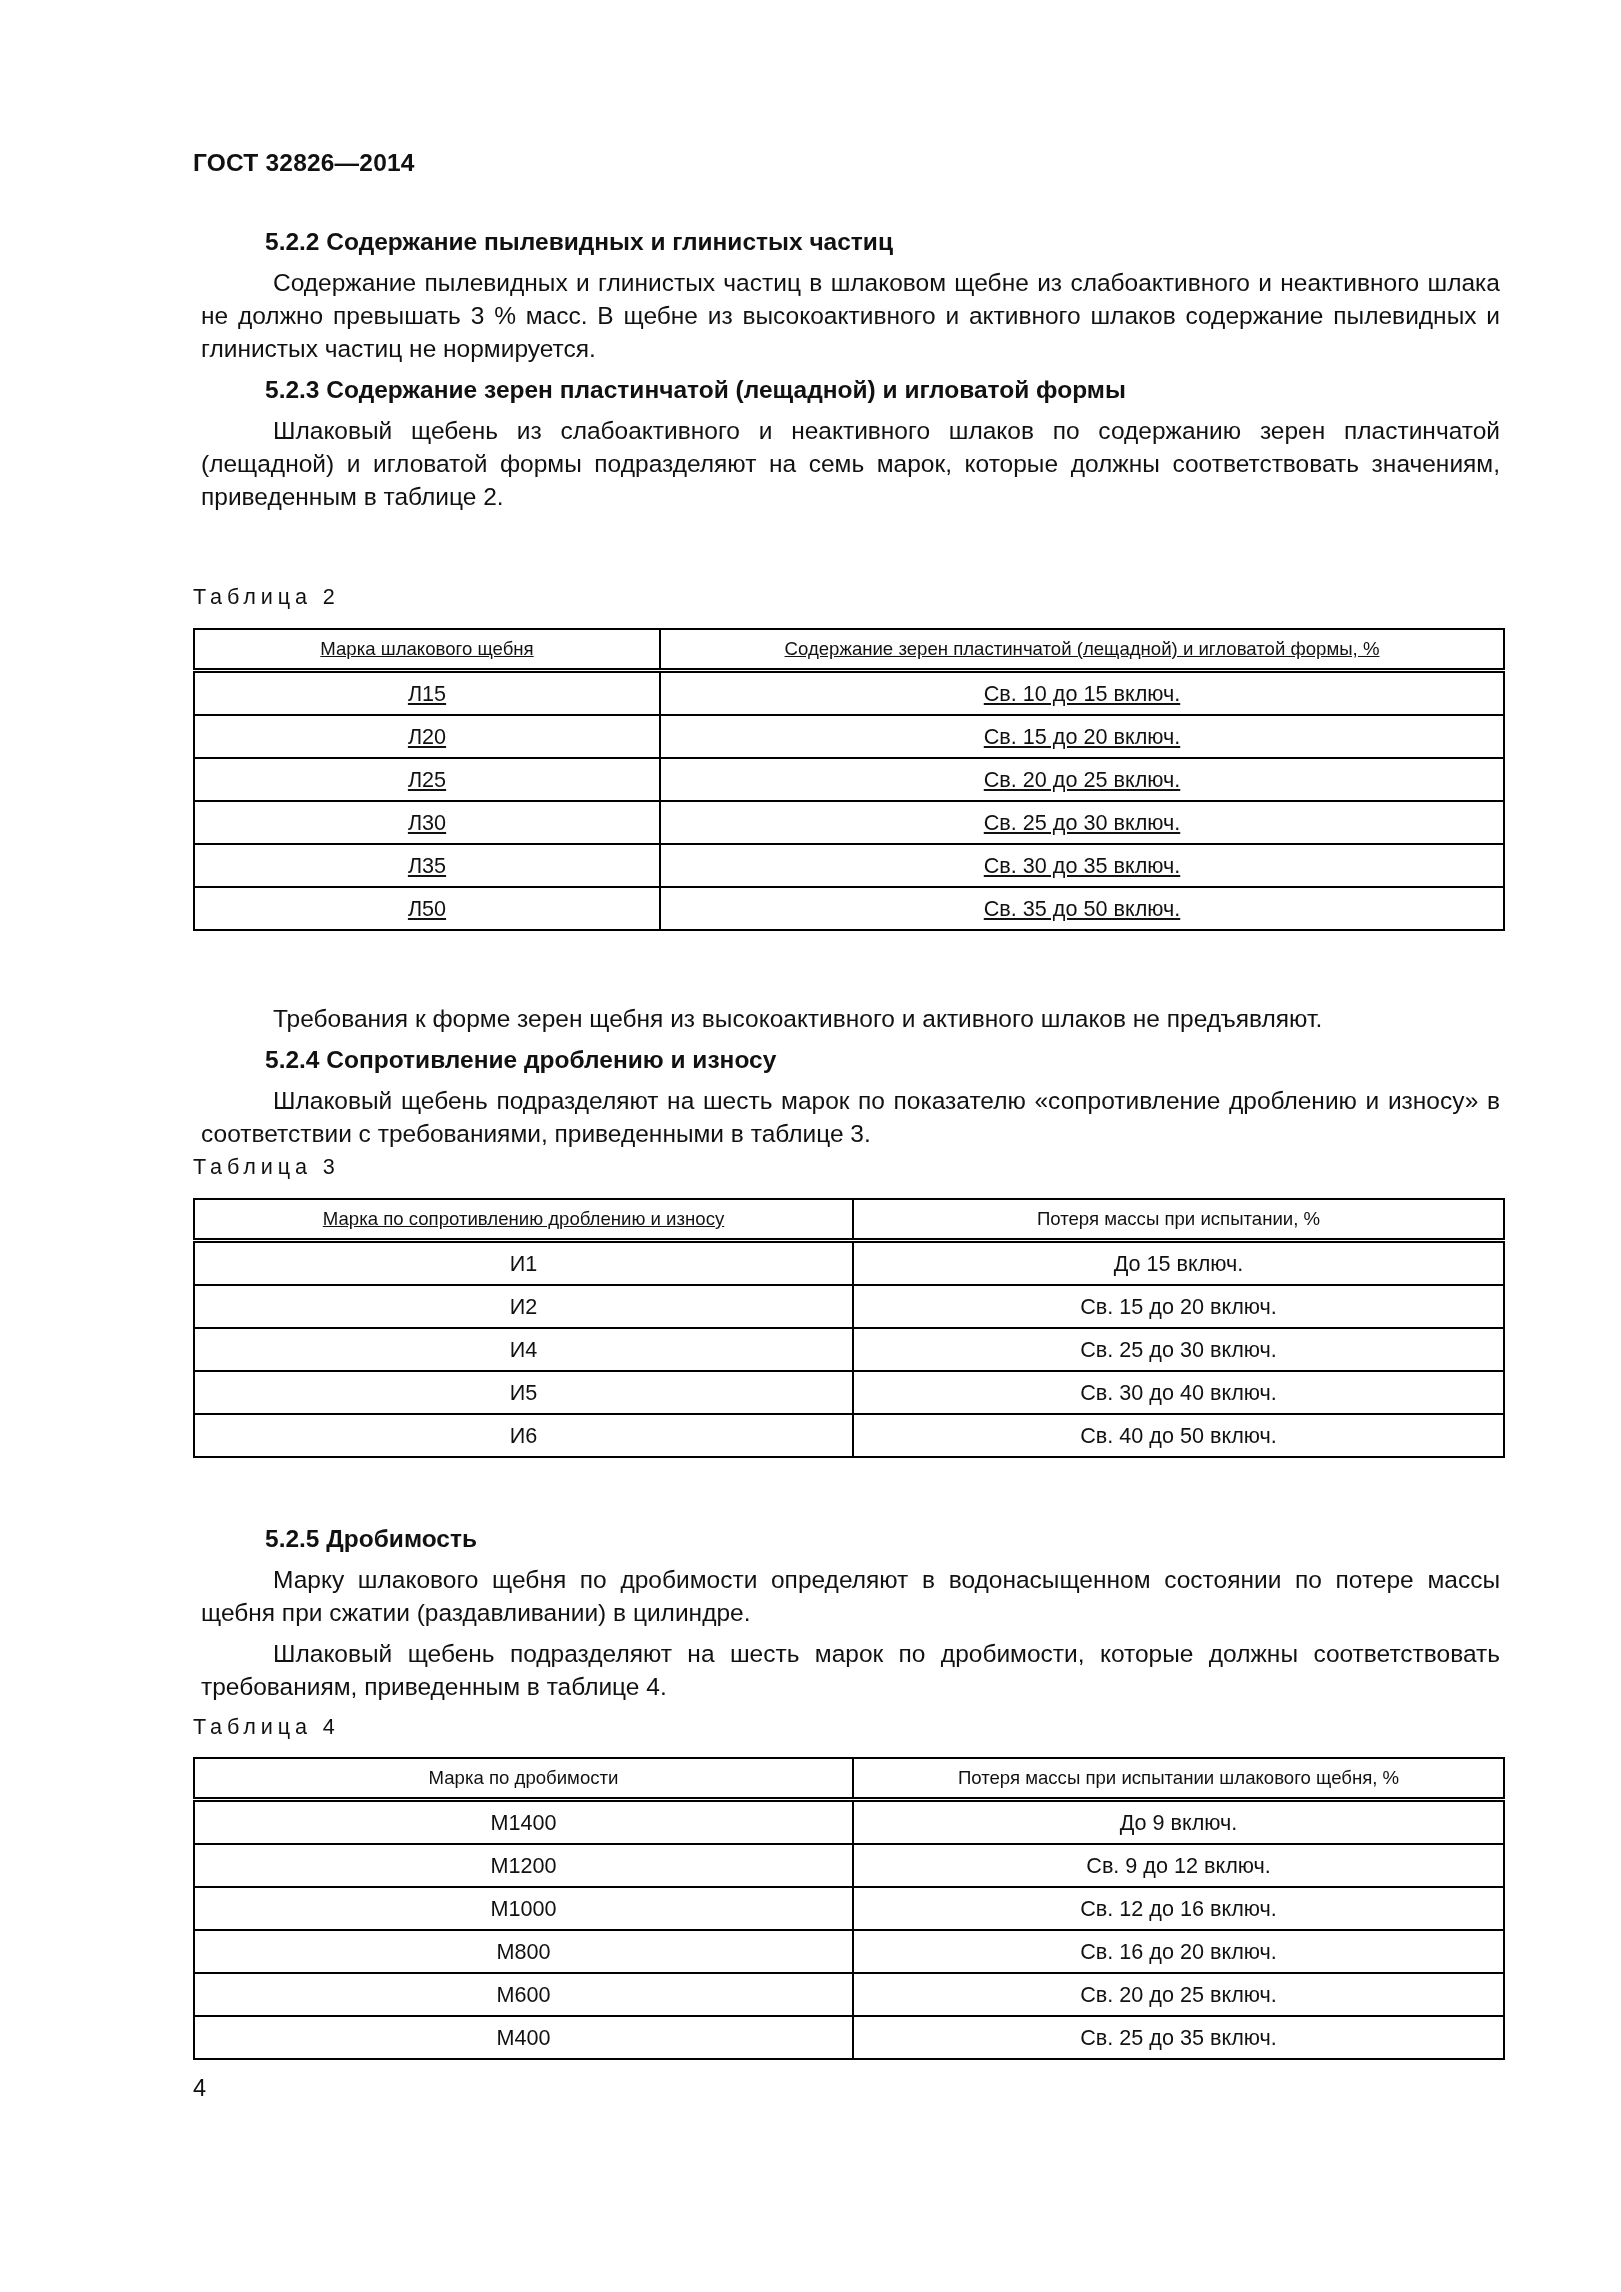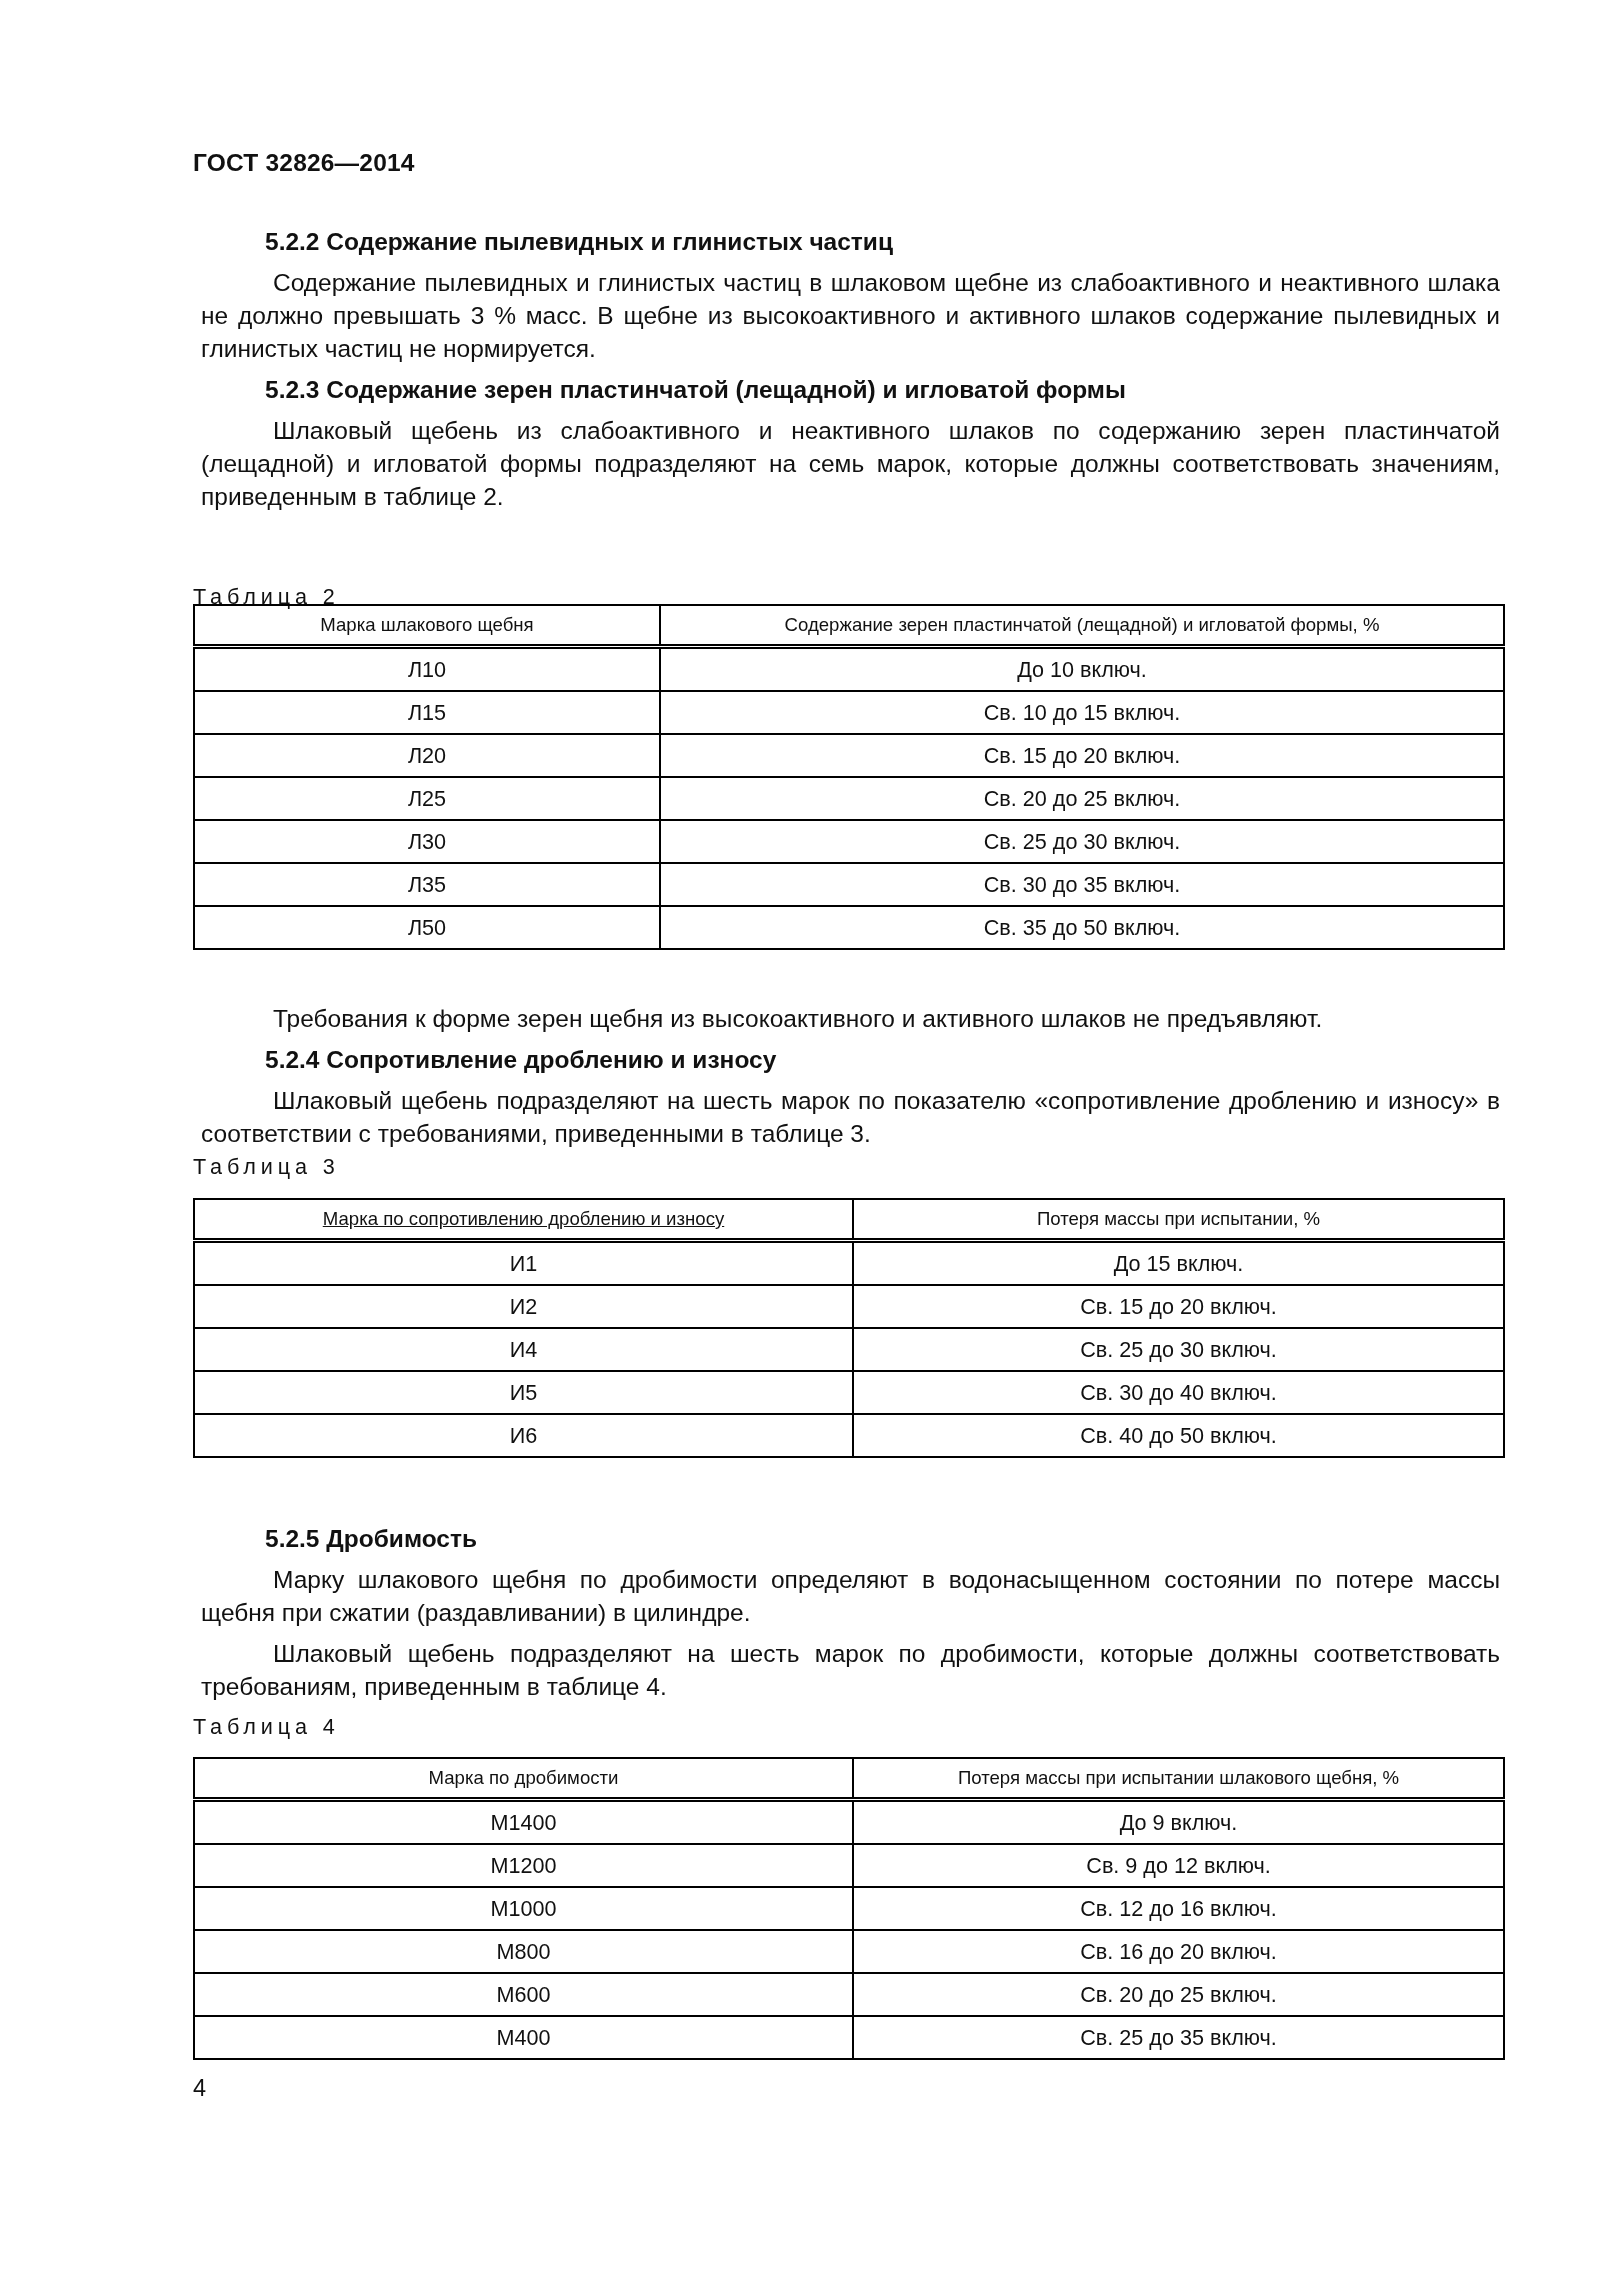--- a/index.html
+++ b/index.html
@@ -27,32 +27,28 @@
 <div class="abs doc-header">ГОСТ 32826—2014</div>
 
 <div class="block" style="top:225px;">
   <p class="h">5.2.2 Содержание пылевидных и глинистых частиц</p>
   <p class="p">Содержание пылевидных и глинистых частиц в шлаковом щебне из слабоактивного и неактивного шлака не должно превышать 3 % масс. В щебне из высокоактивного и активного шлаков содержание пылевидных и глинистых частиц не нормируется.</p>
   <p class="h">5.2.3 Содержание зерен пластинчатой (лещадной) и игловатой формы</p>
   <p class="p">Шлаковый щебень из слабоактивного и неактивного шлаков по содержанию зерен пластинчатой (лещадной) и игловатой формы подразделяют на семь марок, которые должны соответствовать значениям, приведенным в таблице 2.</p>
 </div>
 
 <div class="cap" style="top:584px;">Таблица 2</div>
-<table class="t" style="top:604px;">
+<table class="t" style="top:628px;text-decoration:underline;">
   <thead>
     <tr>
       <th style="width:464px;">Марка шлакового щебня</th>
       <th>Содержание зерен пластинчатой (лещадной) и игловатой формы, %</th>
     </tr>
   </thead>
   <tbody>
-    <tr>
-        <td>Л10</td>
-        <td>До 10 включ.</td>
-      </tr>
     <tr>
         <td>Л15</td>
         <td>Св. 10 до 15 включ.</td>
       </tr>
     <tr>
         <td>Л20</td>
         <td>Св. 15 до 20 включ.</td>
       </tr>
     <tr>
         <td>Л25</td>

